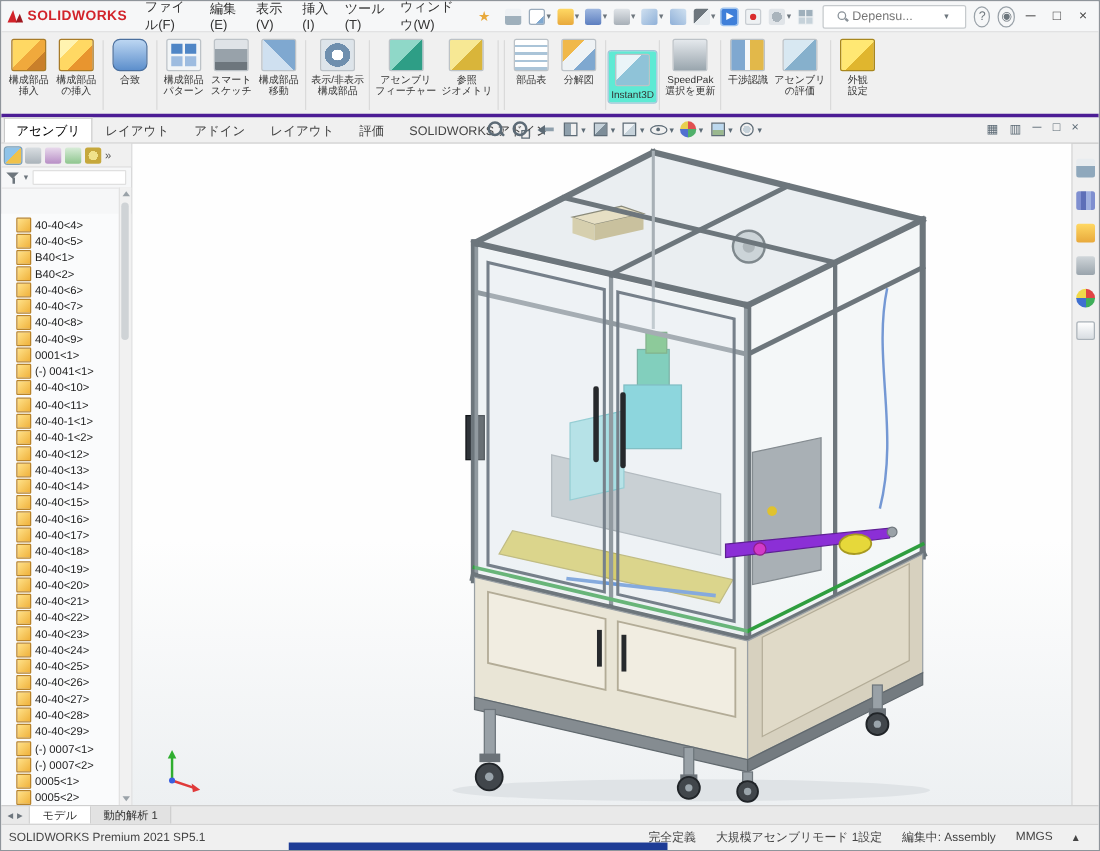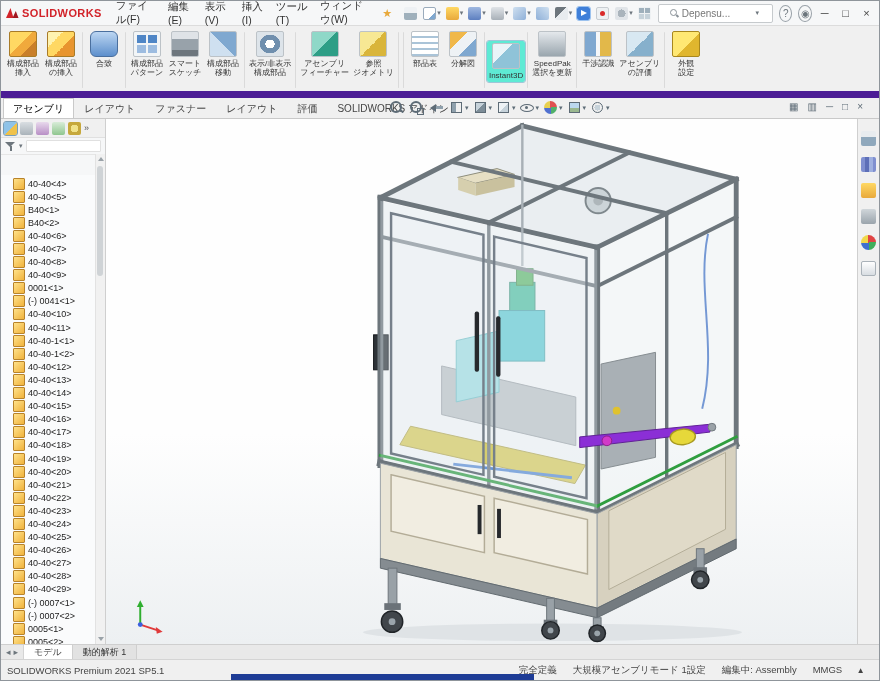--- a/index.html
+++ b/index.html
@@ -35,21 +35,21 @@
   .spacer{flex:1;}
   .searchbox{width:118px;height:17px;border:1px solid #c6cacd;background:#fff;border-radius:2px;display:flex;align-items:center;padding:0 11px;gap:4px;color:#777;font-size:10px;}
   .mag{width:8px;height:8px;position:relative;flex:none;}
   .mag::before{content:"";position:absolute;left:0;top:0;width:5px;height:5px;border:1.5px solid #8a9299;border-radius:50%;}
   .mag::after{content:"";position:absolute;left:6px;top:6px;width:3px;height:1.5px;background:#8a9299;transform:rotate(42deg);}
   .sval{flex:1;overflow:hidden;white-space:nowrap;}
   .circ{width:15px;height:15px;border:1px solid #9aa2a9;border-radius:50%;color:#6d767d;font-size:10px;display:flex;align-items:center;justify-content:center;margin-left:4px;}
   .winbtn{width:22px;height:18px;display:flex;align-items:center;justify-content:center;color:#444;font-size:11px;margin-left:2px;}
 
   
-  .ribbon{height:62px;background:#f0f0f0;border-bottom:7px solid #4c1d95;display:flex;align-items:flex-start;padding:3px 3px 0 3px;flex:none;}
+  .ribbon{height:62px;background:#f0f0f0;border-bottom:3px solid #4c1d95;display:flex;align-items:flex-start;padding:3px 3px 0 3px;flex:none;}
   .ribbon-btn{display:flex;flex-direction:column;align-items:center;padding:2px 2px;min-width:34px;border-radius:2px;}
   .ribbon-btn.active{background:#5eead4;outline:1px solid #9ec6d8;margin-top:12px;}
   .ribbon-btn.divider{min-width:1px;width:1px;padding:0;align-self:stretch;margin:3px 2px;background:#dadada;}
   .ric{width:26px;height:24px;border:1px solid #bcc2c7;border-radius:2px;background:#e8ebee;flex:none;}
   .rlabel{white-space:pre-line;font-size:8px;line-height:1.15;color:#333;text-align:center;margin-top:2px;}
   .ic-insert-component{background:linear-gradient(135deg,#ffd863 0 45%,#f0a93c 45% 70%,#c97f2a 70%);border-color:#a87b28;}
   .ic-insert-component-alt{background:linear-gradient(135deg,#fff3b0 0 30%,#ffd863 30% 60%,#e8952f 60%);border-color:#a87b28;}
   .ic-mate{background:linear-gradient(180deg,#bcd6f2,#5d8fcc);border-color:#4a6f9e;border-radius:6px;}
   .ic-component-pattern{background-color:#f2f5f7;background-image:linear-gradient(#4f86c6,#4f86c6),linear-gradient(#4f86c6,#4f86c6),linear-gradient(#9dbce0,#9dbce0),linear-gradient(#9dbce0,#9dbce0);background-size:9px 8px;background-position:3px 3px,14px 3px,3px 13px,14px 13px;background-repeat:no-repeat;}
   .ic-smart-fasteners{background:linear-gradient(180deg,#dfe3e7 0 30%,#98a2aa 30% 75%,#6d767d 75%);}
@@ -380,21 +380,21 @@
       <span class="rlabel">外観
 設定</span>
     </div>
   </div>
 
 <div class="tabrow">
   <div class="cmdtabs">
 
   <span class="cmdtab active">アセンブリ</span>
       <span class="cmdtab">レイアウト</span>
-      <span class="cmdtab">ファスナー</span>
+      <span class="cmdtab">アドイン</span>
       <span class="cmdtab">レイアウト</span>
       <span class="cmdtab">評価</span>
       <span class="cmdtab">SOLIDWORKS アドイン</span>
     </div>
   <div class="headsup">
 
       <span class="hgroup">
         <span class="hicon zoom-fit-icon"></span>
         <span class="hcaret"></span>
       </span>

